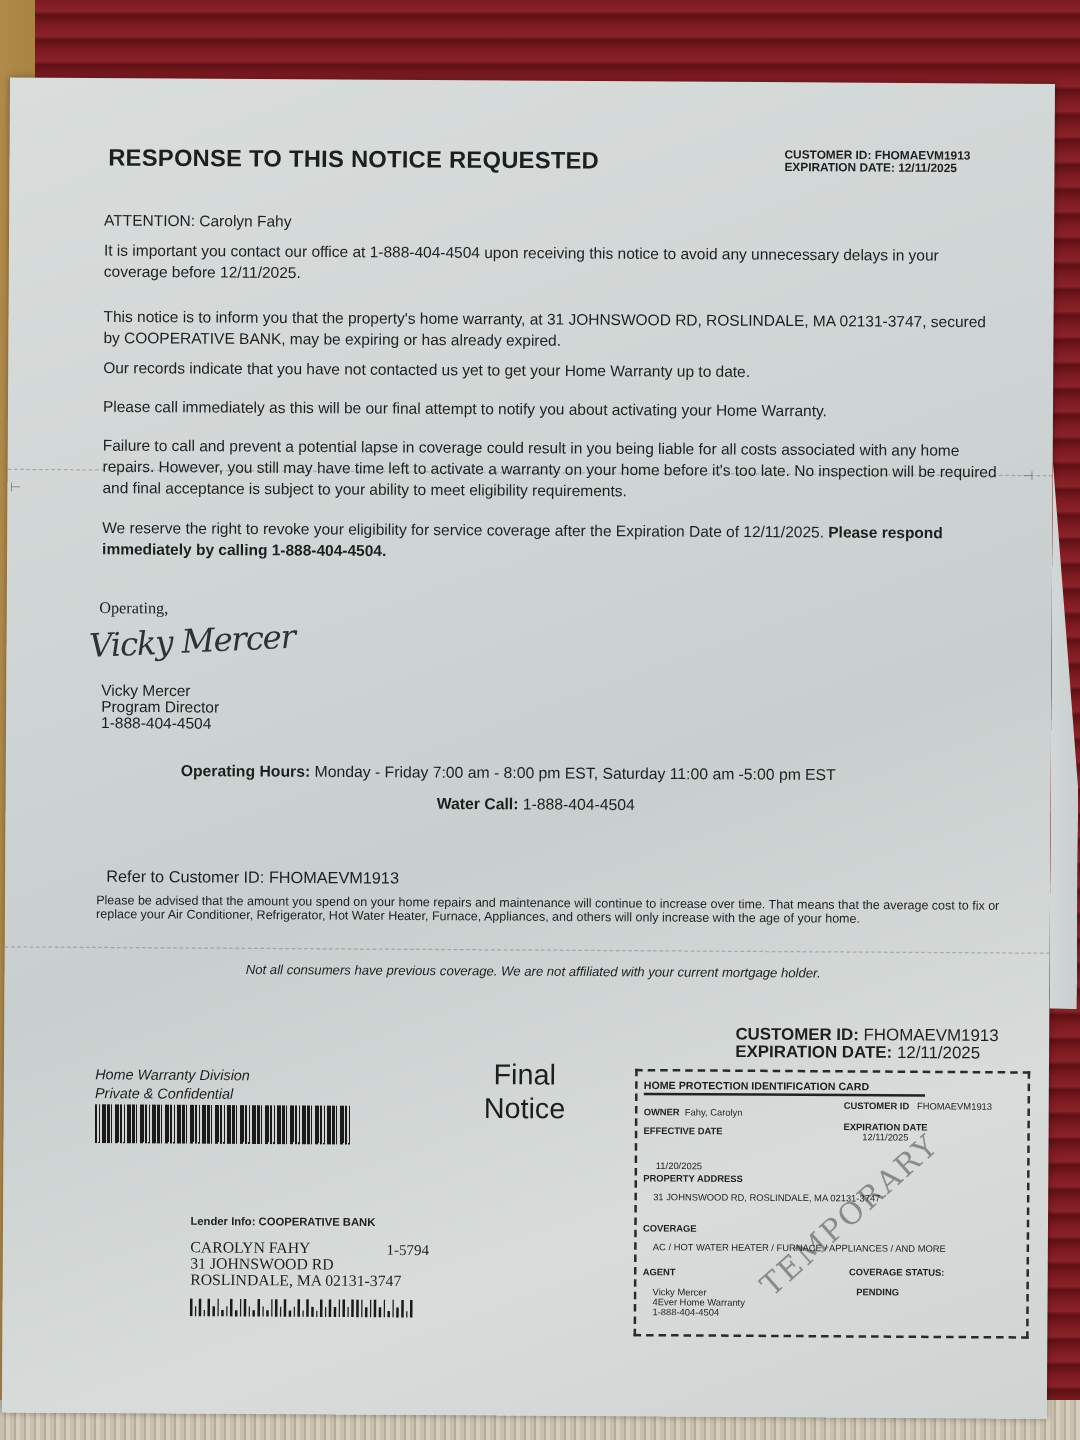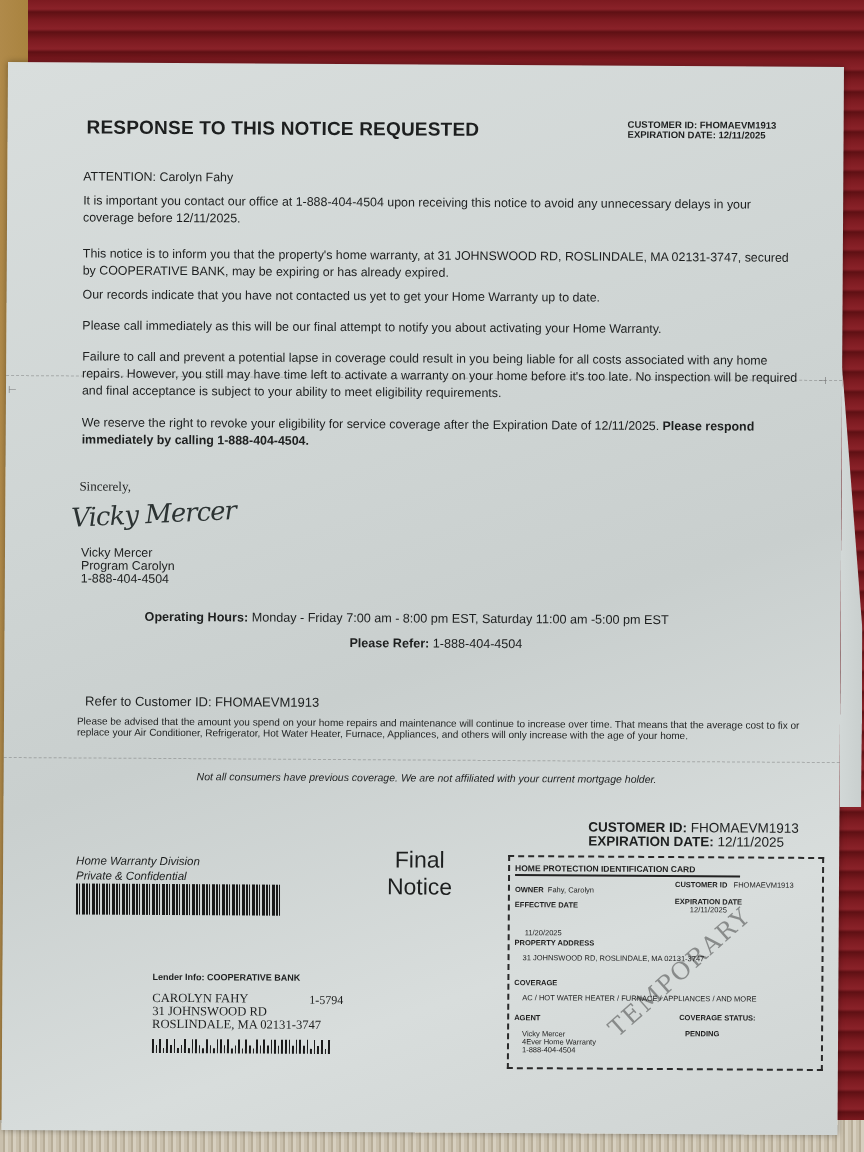--- a/index.html
+++ b/index.html
@@ -107,34 +107,34 @@
   <div class="abs para" style="top:130px;">It is important you contact our office at 1-888-404-4504 upon receiving this notice to avoid any unnecessary delays in your coverage before 12/11/2025.</div>
   <div class="abs para" style="top:183px;">This notice is to inform you that the property's home warranty, at 31 JOHNSWOOD RD, ROSLINDALE, MA 02131-3747, secured by COOPERATIVE BANK, may be expiring or has already expired.</div>
   <div class="abs para" style="top:224px;">Our records indicate that you have not contacted us yet to get your Home Warranty up to date.</div>
   <div class="abs para" style="top:255px;">Please call immediately as this will be our final attempt to notify you about activating your Home Warranty.</div>
   <div class="abs para" style="top:286px;">Failure to call and prevent a potential lapse in coverage could result in you being liable for all costs associated with any home repairs. However, you still may have time left to activate a warranty on your home before it's too late. No inspection will be required and final acceptance is subject to your ability to meet eligibility requirements.</div>
   <div class="abs para" style="top:352px;">
     <span>We reserve the right to revoke your eligibility for service coverage after the Expiration Date of 12/11/2025.</span>
     <span class="b">Please respond immediately by calling 1-888-404-4504.</span>
   </div>
 
-  <div class="abs sincerely">Sincerely,</div>
+  <div class="abs sincerely">Operating,</div>
   <div class="abs sig-script">Vicky Mercer</div>
   <div class="abs signature-block">
     <div>Vicky Mercer</div>
-    <div>Program Carolyn</div>
+    <div>Program Director</div>
     <div>1-888-404-4504</div>
   </div>
 
   <div class="abs hours">
     <span class="b">Operating Hours:</span>
     <span>Monday - Friday 7:00 am - 8:00 pm EST, Saturday 11:00 am -5:00 pm EST</span>
   </div>
   <div class="abs call">
-    <span class="b">Please Refer:</span>
+    <span class="b">Water Call:</span>
     <span>1-888-404-4504</span>
   </div>
 
   <div class="abs refer">Refer to Customer ID: FHOMAEVM1913</div>
   <div class="abs advised">Please be advised that the amount you spend on your home repairs and maintenance will continue to increase over time. That means that the average cost to fix or replace your Air Conditioner, Refrigerator, Hot Water Heater, Furnace, Appliances, and others will only increase with the age of your home.</div>
   <div class="abs disclaimer">Not all consumers have previous coverage. We are not affiliated with your current mortgage holder.</div>
 
   <div class="abs division">
     <div>Home Warranty Division</div>
     <div>Private &amp; Confidential</div>

